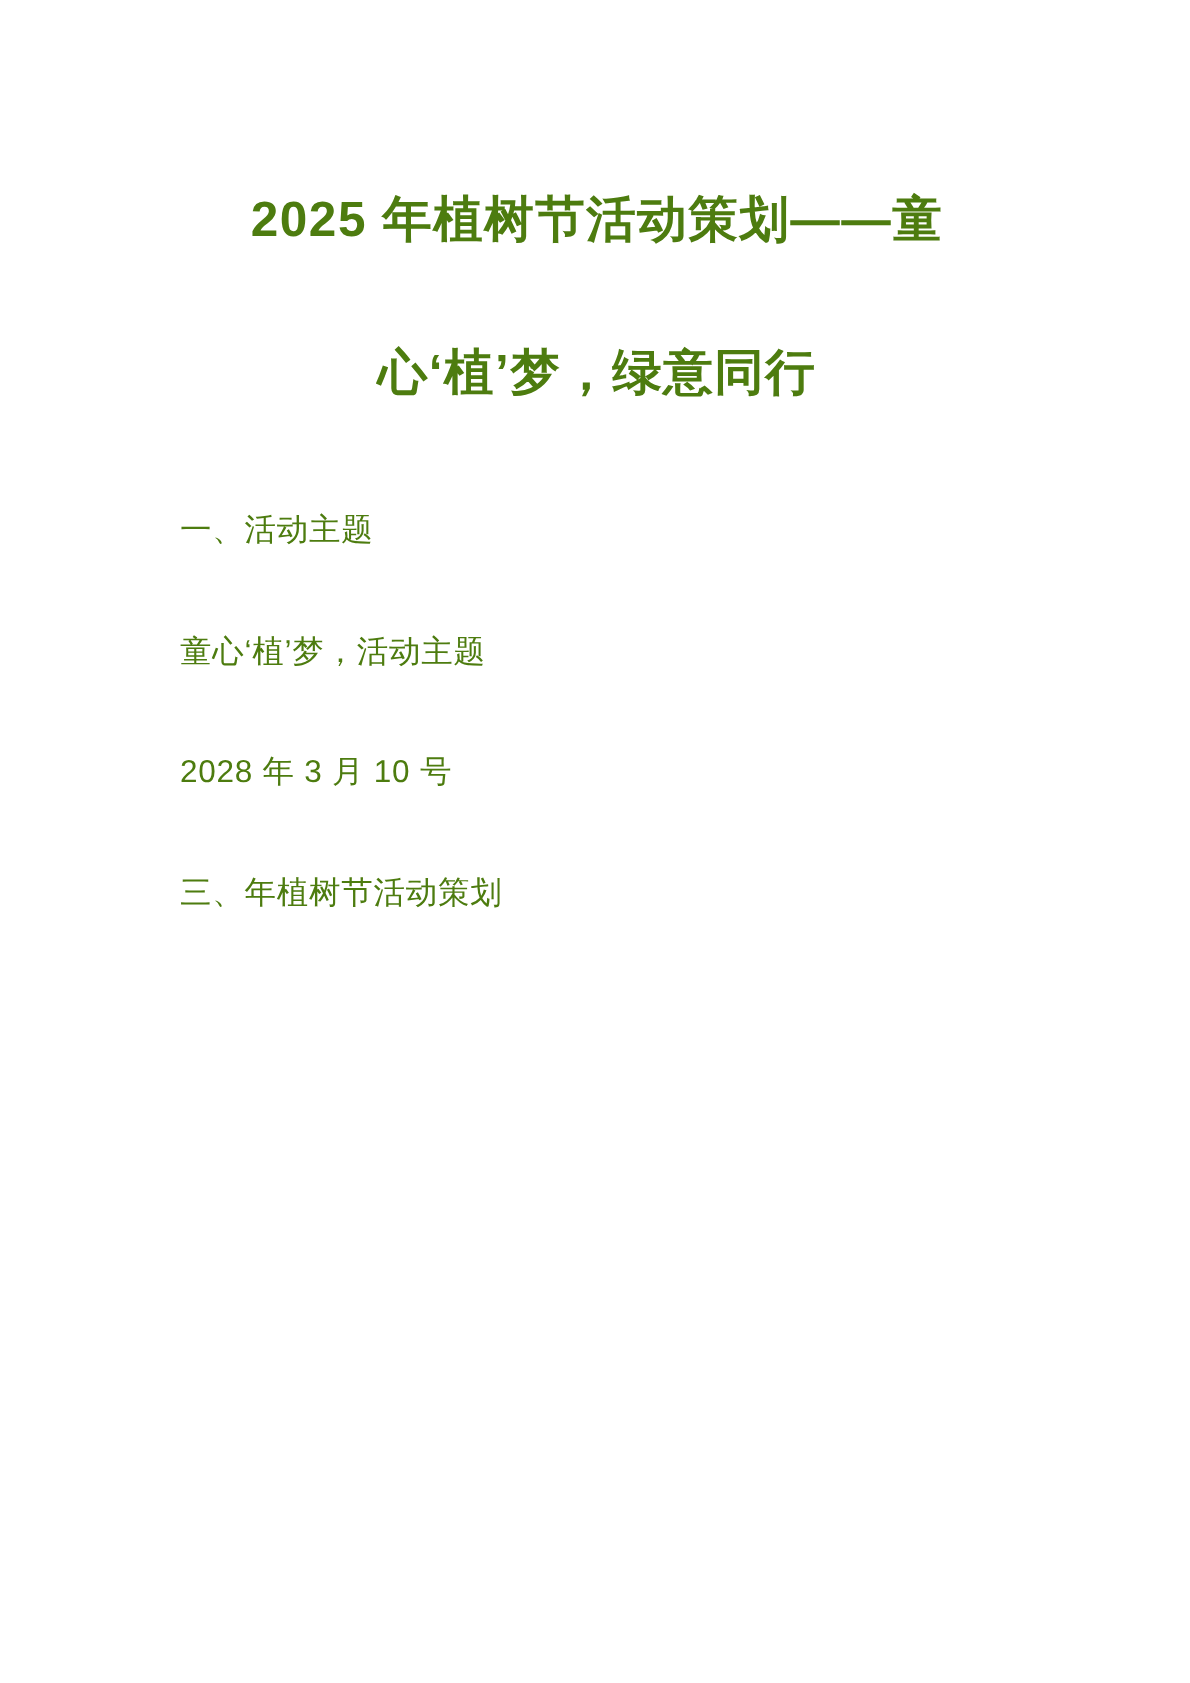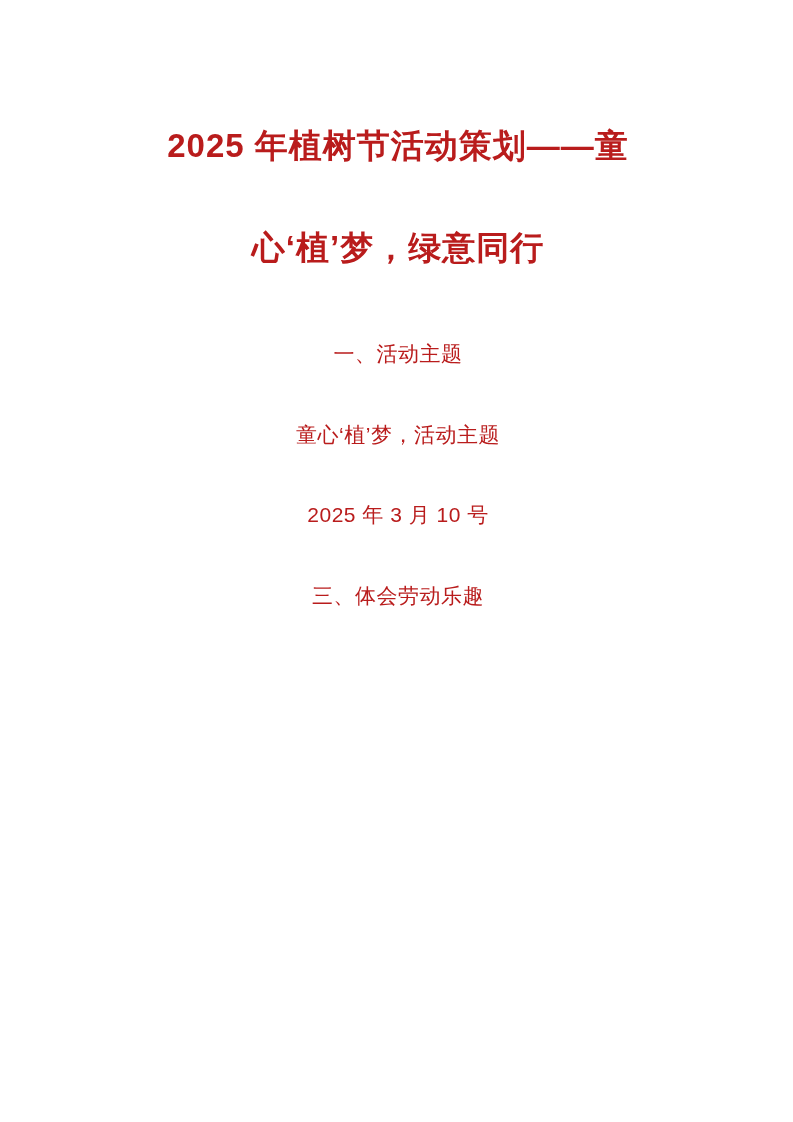--- a/index.html
+++ b/index.html
@@ -6,38 +6,37 @@
     margin: 0;
     padding: 0;
     background: #ffffff;
   }
   .page {
     position: relative;
     width: 793px;
     height: 1122px;
     box-sizing: border-box;
     background: #ffffff;
-    color: #b91c1c;
+    color: #4d7c0f;
     padding: 0 117px 0 120px;
     overflow: hidden;
     font-family: "Liberation Sans", "DejaVu Sans", sans-serif;
   }
   .doc-title {
     margin: 95px 0 0 0;
     font-size: 33px;
     line-height: 102px;
     font-weight: 700;
     text-align: center;
     letter-spacing: 1px;
   }
   .para {
     font-size: 21px;
     line-height: 43.5px;
     letter-spacing: 0.5px;
-    text-align: center;
   }
   .intro {
     margin: 88px 0 0 0;
     text-align: justify;
     text-justify: inter-ideograph;
   }
   .single {
     margin: 37px 0 0 0;
   }
   .single.first {
@@ -50,17 +49,17 @@
 <div class="page">
 
   <h1 class="doc-title">2025 年植树节活动策划——童心‘植’梦，绿意同行</h1>
 
 
   <p class="para single first">一、活动主题</p>
 
   <p class="para single">童心‘植’梦，活动主题</p>
 
 
-  <p class="para single">2025 年 3 月 10 号</p>
+  <p class="para single">2028 年 3 月 10 号</p>
 
-  <p class="para single">三、体会劳动乐趣</p>
+  <p class="para single">三、年植树节活动策划</p>
 
 </div>
 
 </body></html>

